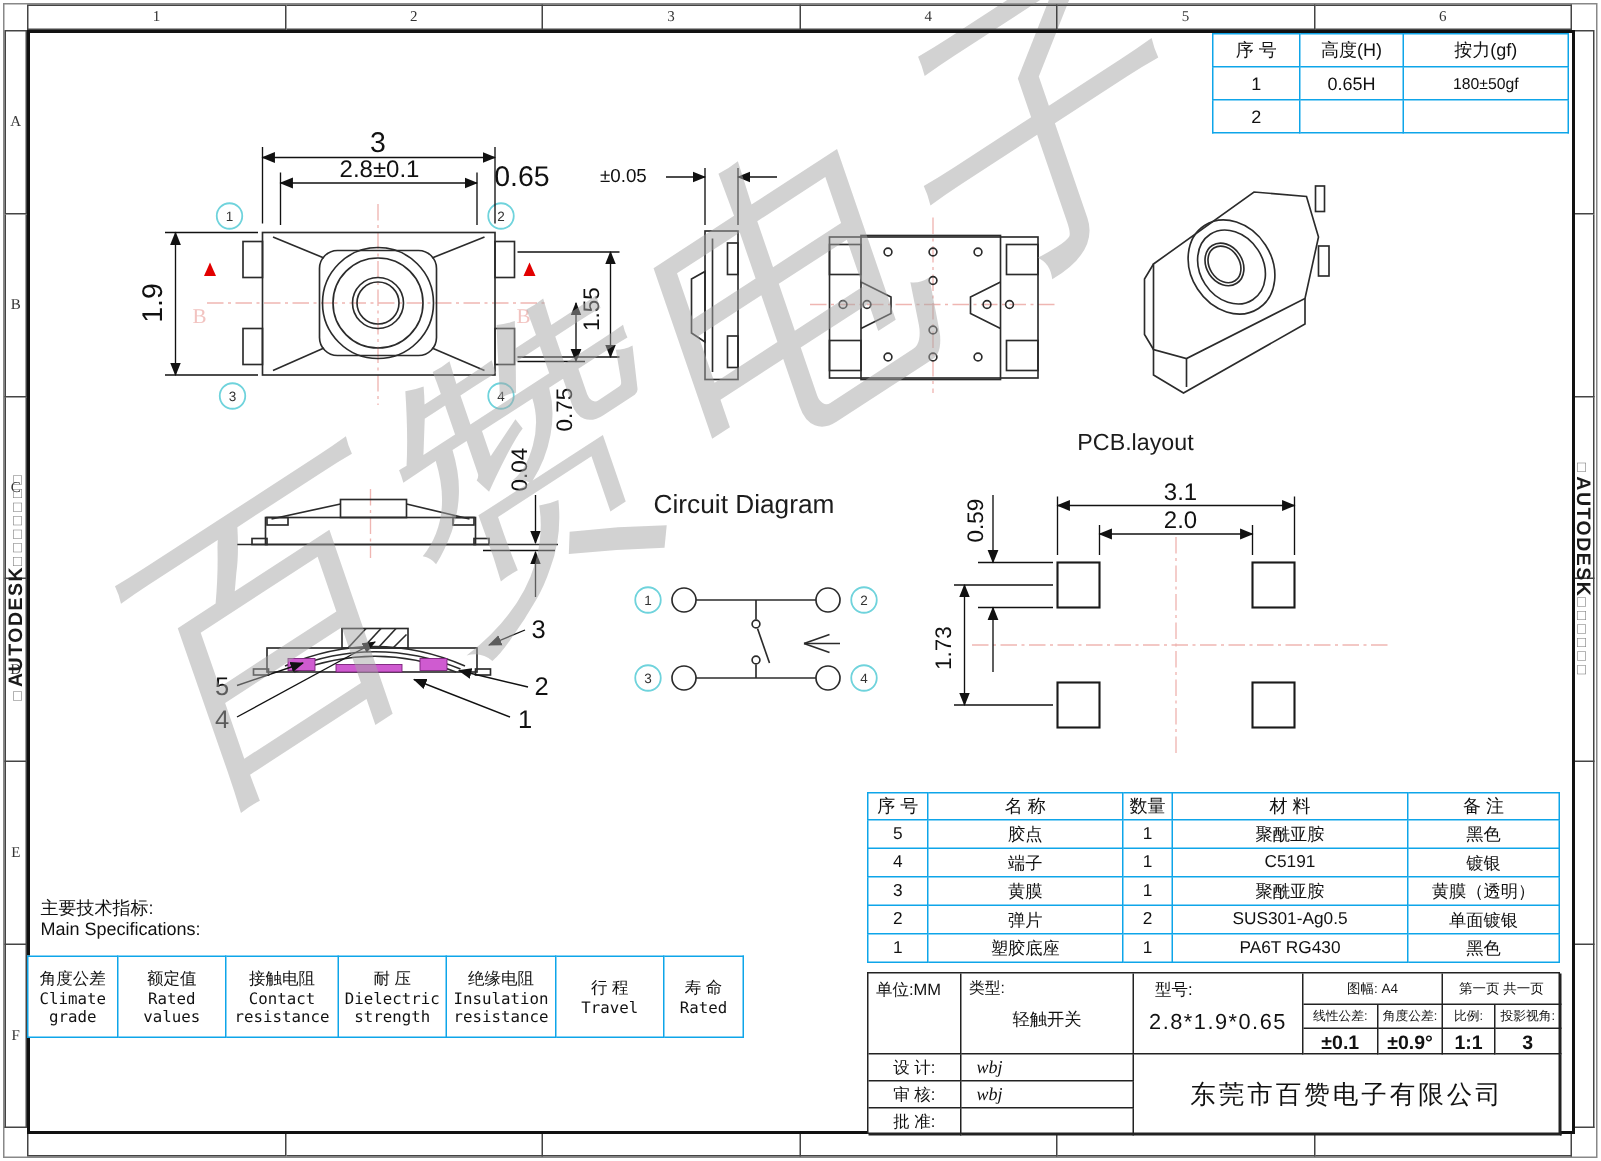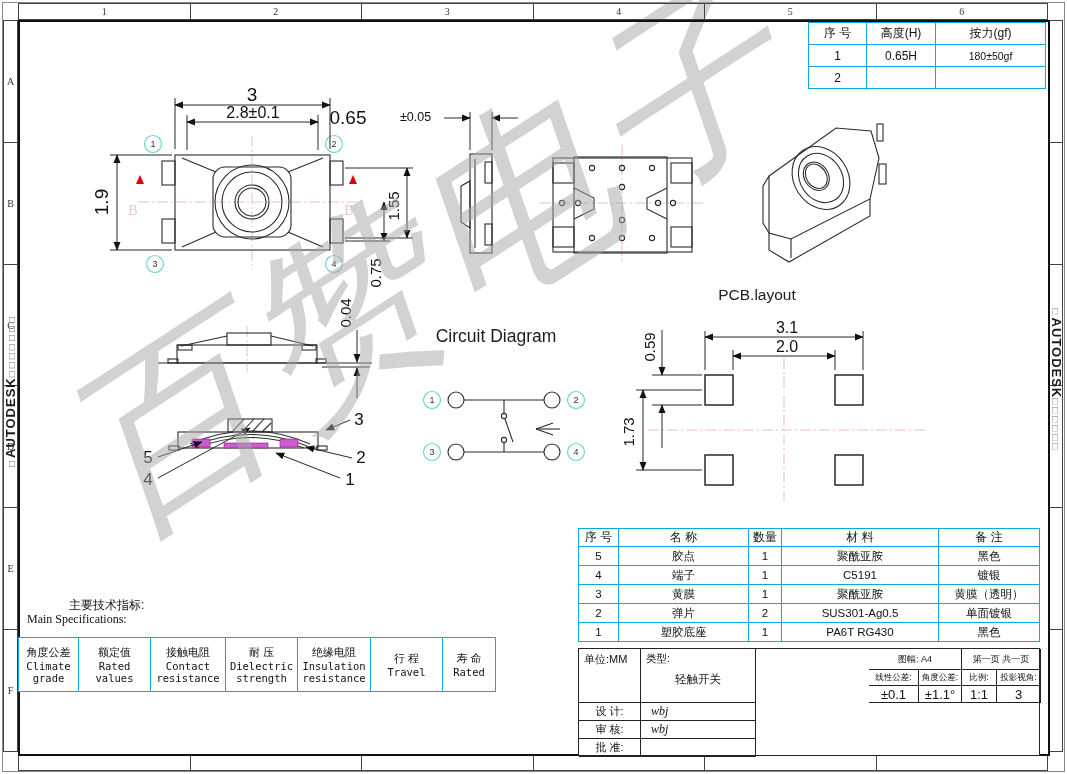--- a/index.html
+++ b/index.html
@@ -56,28 +56,28 @@
   .bom td{height:18px;}
   .spec{font-size:10.5px;}
   .spec .hd td{height:53px;vertical-align:middle;}
   .spec .vl td{height:44px;vertical-align:middle;}
   .spec .cn{font-size:11px;}
   .spec .en{font-size:10.5px;font-family:"DejaVu Sans Mono",monospace;white-space:pre-line;line-height:1.15;}
   .pre{white-space:pre-line !important;line-height:1.15;}
   .fs85{font-size:8.5px;}
   .fs75{font-size:7.5px;}
   .spec-title{position:absolute;z-index:4;font-size:12px;color:#111;}
-  .spec-title.en{font-family:Liberation Serif, serif;}
+  .spec-title.en{font-family:Liberation Sans, sans-serif;}
   
   .tb{position:absolute;z-index:4;border:1.5px solid #222;background:#fff;box-sizing:border-box;}
   .tb .cell{position:absolute;border-right:1px solid #222;border-bottom:1px solid #222;
             box-sizing:border-box;font-size:11px;overflow:hidden;}
   .tb .c-center{display:flex;align-items:center;justify-content:center;}
   .tb .lab-small{font-size:9px;}
-  .tb .val{font-size:13px;}
+  .tb .val{font-size:13px;font-weight:bold;}
   .tb .model-val{font-size:14.5px;text-align:center;margin-top:7px;letter-spacing:1px;}
   .tb .sig{font-style:italic;font-family:Liberation Serif, serif;font-size:12px;display:flex;align-items:center;padding-left:10px;}
   .tb .company{font-size:17px;letter-spacing:2px;}
   .tb .toplab{padding:3px 0 0 5px;}
 </style>
 </head>
 <body>
 
 <div id="sheet">
   <div class="frame-outer"></div>
@@ -360,21 +360,21 @@
       <td class="small">180±50gf</td>
     </tr>
     <tr>
       <td>2</td>
       <td></td>
       <td></td>
     </tr>
   </tbody>
     </table>
 
-  <div class="spec-title" style="left:27px;top:597px;margin-left:42px;">主要技术指标:</div>
+  <div class="spec-title" style="left:27px;top:597px;">主要技术指标:</div>
   <div class="spec-title en" style="left:27px;top:612px;">Main Specifications:</div>
 
   <table class="tbl spec" style="left:18px;top:637px;width:477px;">
     <colgroup>
       <col style="width:60px">
         <col style="width:72px">
         <col style="width:75px">
         <col style="width:72px">
       <col style="width:73px">
         <col style="width:72px">
@@ -472,30 +472,35 @@
     </tr>
   </tbody>
     </table>
 
   <div class="tb" style="left:578px;top:648px;width:462px;height:108px;">
     <div class="cell" style="left:62px;top:0;width:115px;height:54px;">
       <div class="toplab" style="font-size:10.5px;">类型:</div>
       <div style="text-align:center;margin-top:6px;font-size:11.5px;">轻触开关</div>
     </div>
     <div class="cell toplab" style="left:0;top:0;width:62px;height:54px;">单位:MM</div>
+    <div class="cell" style="left:177px;top:0;width:113px;height:54px;">
+      <div class="toplab" style="padding-left:14px;">型号:</div>
+      <div class="model-val">2.8*1.9*0.65</div>
+    </div>
     <div class="cell c-center lab-small" style="left:290px;top:0;width:93px;height:21px;">图幅: A4</div>
     <div class="cell c-center lab-small" style="left:383px;top:0;width:79px;height:21px;">第一页 共一页</div>
     <div class="cell c-center" style="left:290px;top:21px;width:50px;height:16px;font-size:8.5px;">线性公差:</div>
     <div class="cell c-center" style="left:340px;top:21px;width:43px;height:16px;font-size:8.5px;">角度公差:</div>
     <div class="cell c-center" style="left:383px;top:21px;width:35px;height:16px;font-size:8.5px;">比例:</div>
     <div class="cell c-center" style="left:418px;top:21px;width:44px;height:16px;font-size:8.5px;">投影视角:</div>
     <div class="cell c-center val" style="left:290px;top:37px;width:50px;height:17px;">±0.1</div>
-    <div class="cell c-center val" style="left:340px;top:37px;width:43px;height:17px;">±1.1°</div>
+    <div class="cell c-center val" style="left:340px;top:37px;width:43px;height:17px;">±0.9°</div>
     <div class="cell c-center val" style="left:383px;top:37px;width:35px;height:17px;">1:1</div>
     <div class="cell c-center val" style="left:418px;top:37px;width:44px;height:17px;">3</div>
     <div class="cell c-center" style="left:0;top:54px;width:62px;height:18px;">设  计:</div>
     <div class="cell sig" style="left:62px;top:54px;width:115px;height:18px;">wbj</div>
     <div class="cell c-center" style="left:0;top:72px;width:62px;height:18px;">审  核:</div>
     <div class="cell sig" style="left:62px;top:72px;width:115px;height:18px;">wbj</div>
     <div class="cell c-center" style="left:0;top:90px;width:62px;height:18px;">批  准:</div>
     <div class="cell sig" style="left:62px;top:90px;width:115px;height:18px;"></div>
+    <div class="cell c-center company" style="left:177px;top:54px;width:285px;height:54px;">东莞市百赞电子有限公司</div>
   </div>
 </div>
 
 </body></html>

